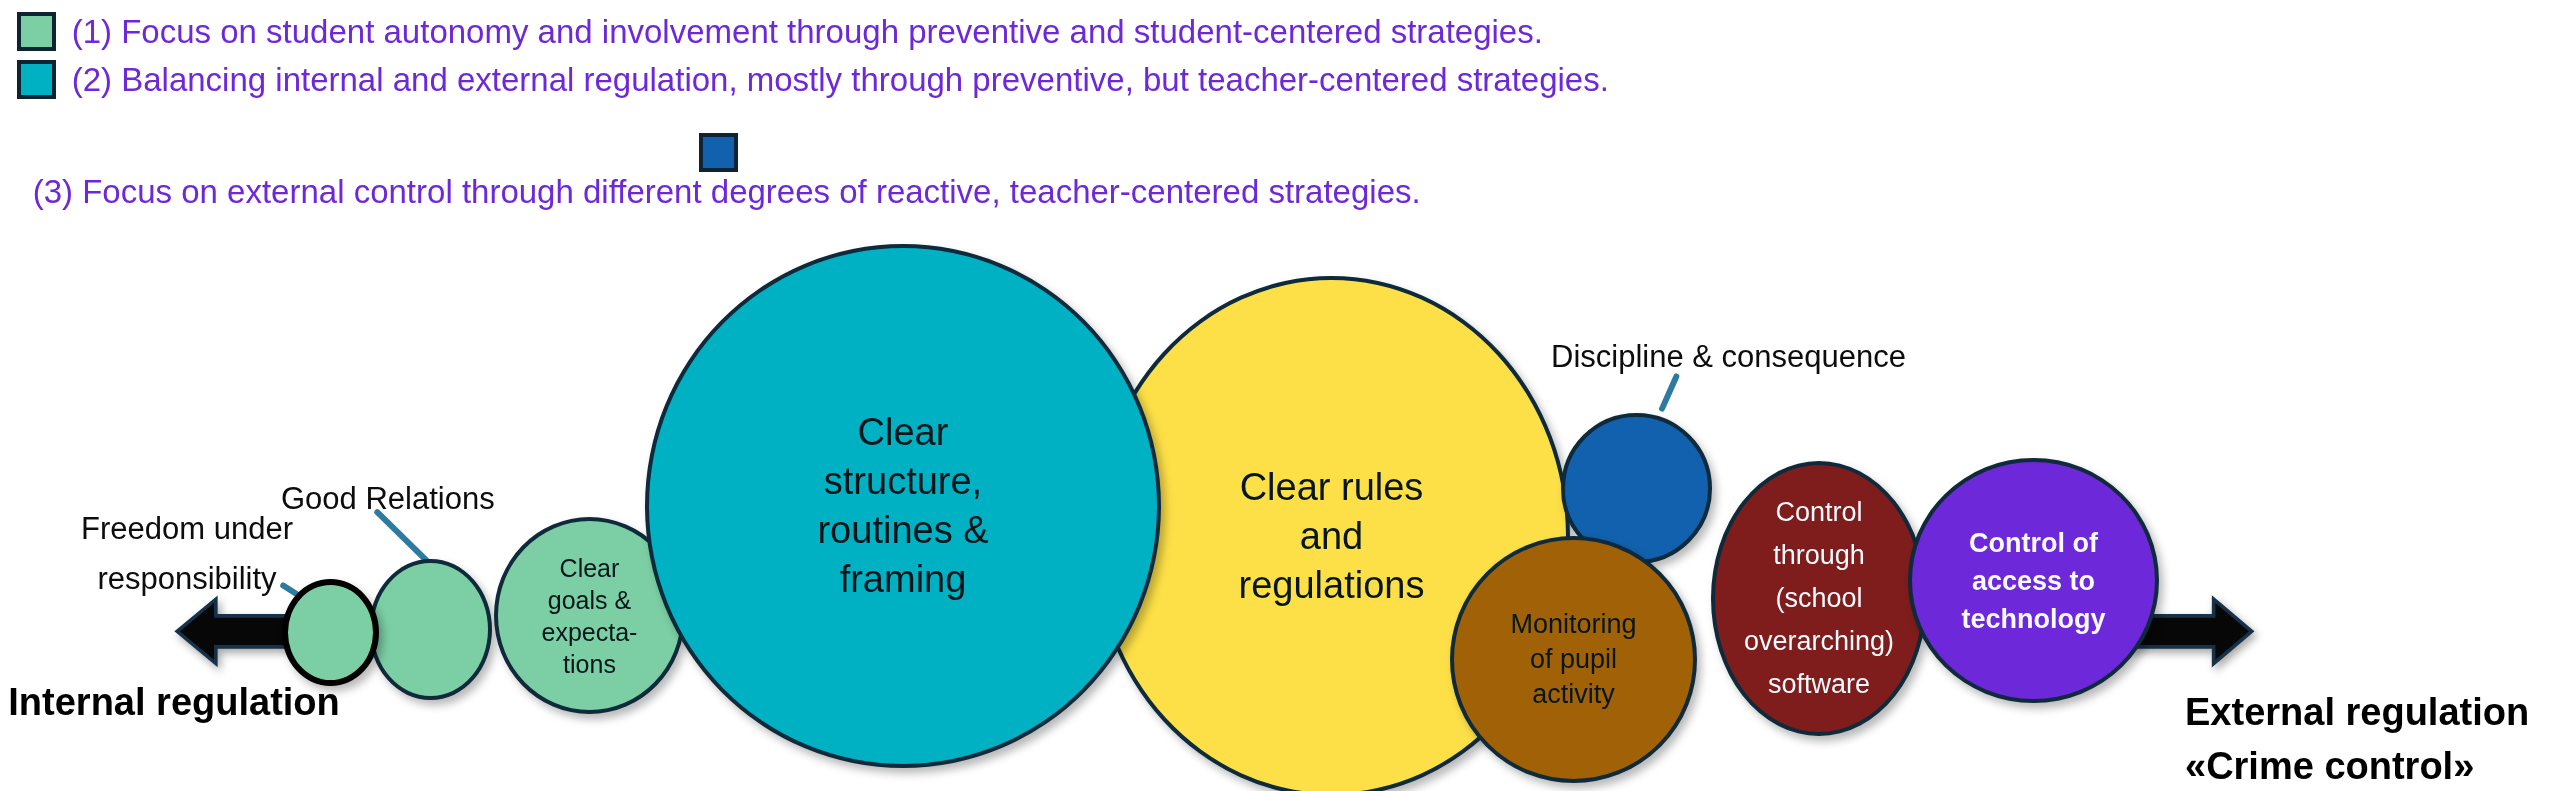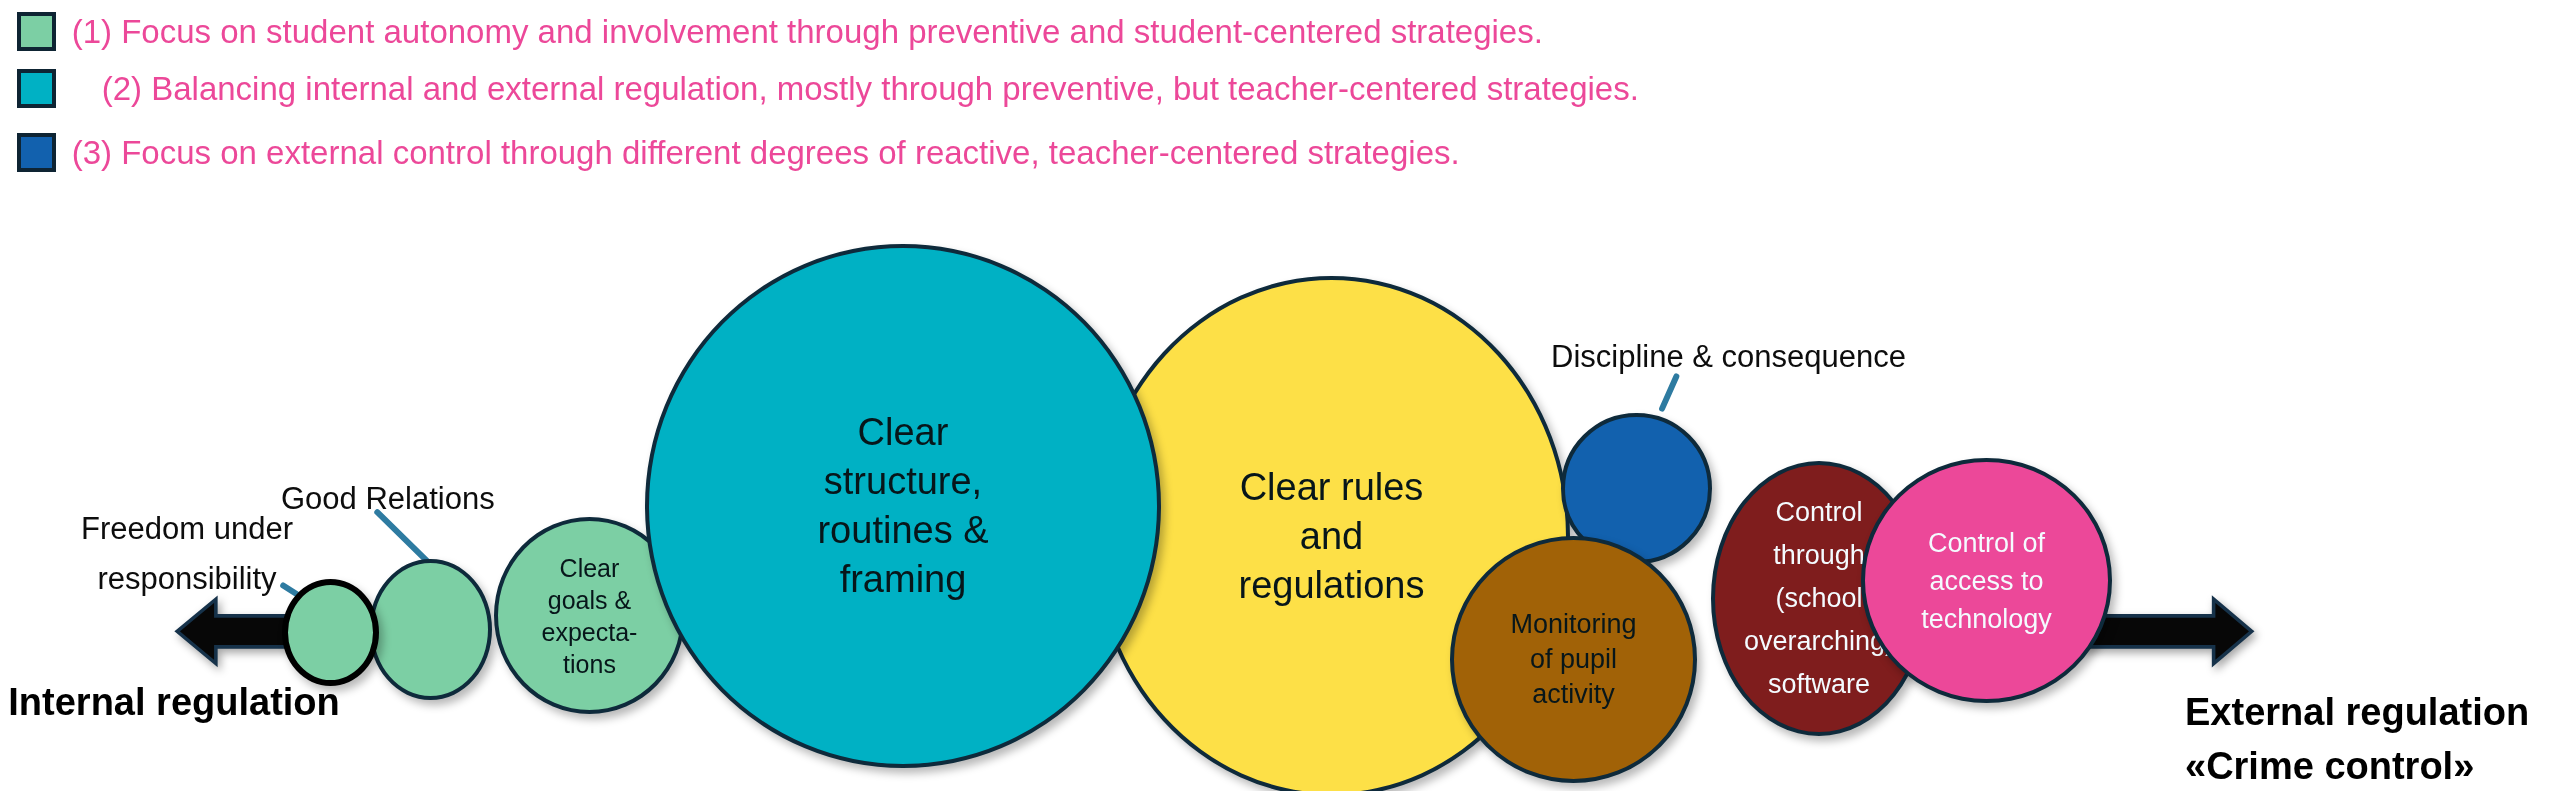--- a/index.html
+++ b/index.html
@@ -5,21 +5,21 @@
   html,body{margin:0;padding:0;background:#ffffff;}
   .canvas{
     position:relative;width:2576px;height:791px;background:#ffffff;overflow:hidden;
     font-family:"Liberation Sans", sans-serif;color:#0d0d0d;
   }
   
   .legend-row{position:absolute;left:16.7px;display:flex;align-items:center;height:39px;}
   .legend-swatch{
     width:39px;height:39px;border:4.2px solid #0e2433;box-sizing:border-box;flex:0 0 auto;
   }
-  .legend-label{margin-left:16px;font-size:33px;line-height:39px;white-space:nowrap;color:#ec4899;}
+  .legend-label{margin-left:16px;font-size:33px;line-height:39px;white-space:nowrap;color:#6d28d9;}
   
   .layer-svg{position:absolute;left:0;top:0;z-index:0;}
   .axis-arrow{filter:drop-shadow(5px 7px 7px rgba(0,0,0,0.35));}
   
   .circle{
     position:absolute;border-radius:50%;box-sizing:border-box;
     border:4.8px solid #0e2a3b;display:flex;align-items:center;justify-content:center;
     text-align:center;white-space:pre-line;z-index:1;
     box-shadow:4.2px 5.4px 8.3px rgba(0,0,0,0.28);
   }
@@ -35,25 +35,25 @@
 </style>
 </head>
 <body>
 
 <div class="canvas">
 
   <div class="legend-row" style="top:12px;">
     <div class="legend-swatch" style="background: rgb(124, 207, 164);"></div>
     <div class="legend-label">(1) Focus on student autonomy and involvement through preventive and student-centered strategies.</div>
   </div>
-  <div class="legend-row" style="top:69px;gap:30px;">
+  <div class="legend-row" style="top:60px;">
     <div class="legend-swatch" style="background: rgb(0, 177, 196);"></div>
     <div class="legend-label">(2) Balancing internal and external regulation, mostly through preventive, but teacher-centered strategies.</div>
   </div>
-  <div class="legend-row" style="top:133px;">
+  <div class="legend-row" style="top:133px;flex-direction:column;">
     <div class="legend-swatch" style="background: rgb(18, 97, 174);"></div>
     <div class="legend-label">(3) Focus on external control through different degrees of reactive, teacher-centered strategies.</div>
   </div>
 
   <svg class="layer-svg" width="2576" height="791" viewBox="0 0 4324 1328">
     <polygon class="axis-arrow" stroke="#16324a" stroke-width="6" points="297,1060 362,1006 362,1034 700,1034 700,1086 362,1086 362,1114" fill="#070707"></polygon>
     <polygon class="axis-arrow" stroke="#16324a" stroke-width="6" points="3780,1060 3716,1006 3716,1034 3450,1034 3450,1086 3716,1086 3716,1114" fill="#070707"></polygon>
     <line x1="475" y1="983" x2="533" y2="1020" stroke-width="10" stroke-linecap="round" stroke="#2e7ba1"></line>
     <line x1="633" y1="860" x2="727" y2="952" stroke-width="10" stroke-linecap="round" stroke="#2e7ba1"></line>
     <line x1="2814" y1="632" x2="2790" y2="686" stroke-width="10" stroke-linecap="round" stroke="#2e7ba1"></line>
@@ -92,21 +92,21 @@
 overarching)
 software</span>
   </div>
 
   <div class="circle txt-mon" style="left: 1450px; top: 536px; width: 247px; height: 247px; background: #a16207;">
     <span>Monitoring
 of pupil
 activity</span>
   </div>
 
-  <div class="circle txt-acc" style="left: 1861px; top: 458px; width: 251px; height: 245px; background: #ec4899;">
+  <div class="circle txt-acc" style="left: 1908px; top: 458px; width: 251px; height: 245px; background: #6d28d9; font-weight: bold;">
     <span>Control of
 access to
 technology</span>
   </div>
 
   <div class="callout-label" style="left:68px;top:504px;width:238px;text-align:center;">Freedom under
 responsibility</div>
 
   <div class="callout-label" style="left:281px;top:474px;">Good Relations</div>
 

